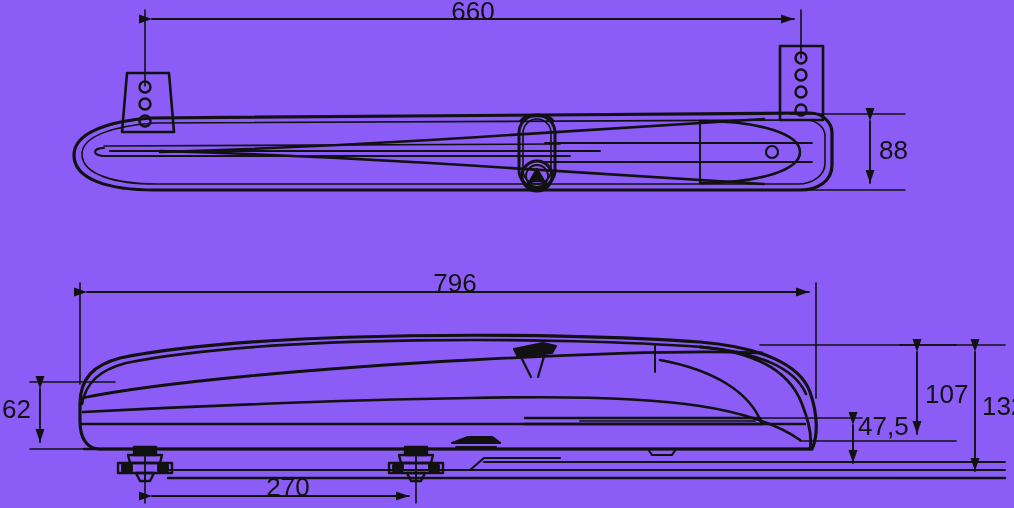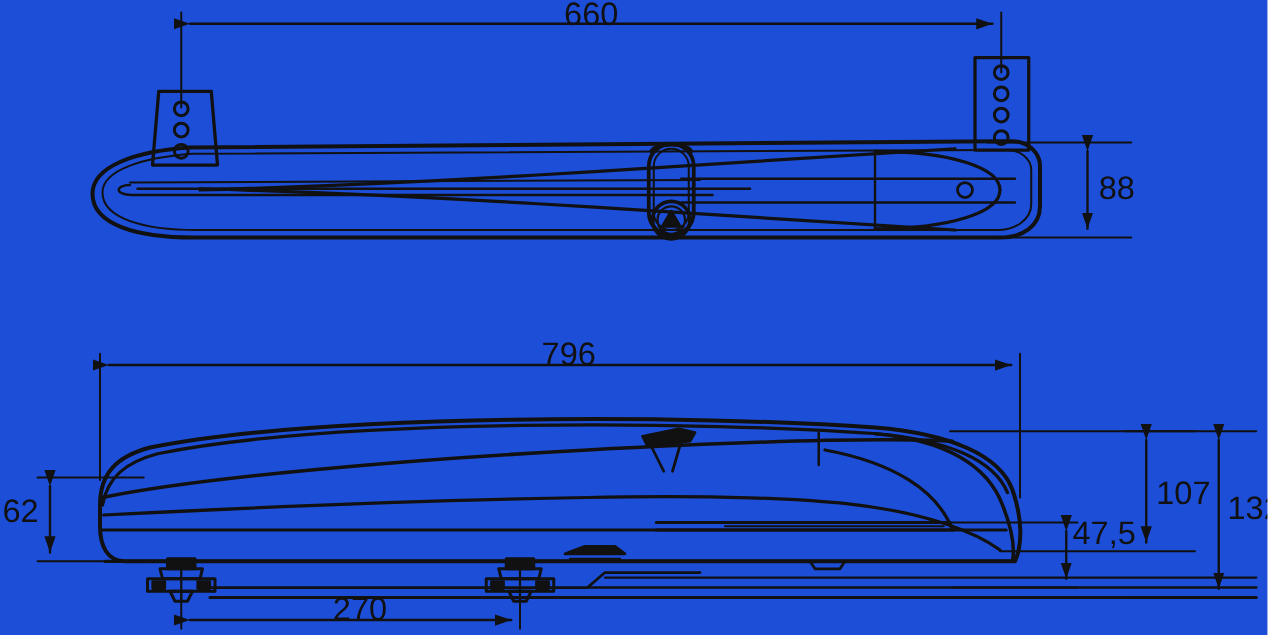--- a/index.html
+++ b/index.html
@@ -8,21 +8,21 @@
     padding: 0;
     background: #ffffff;
   }
   body {
     font-family: "Liberation Sans", sans-serif;
   }
   #stage {
     position: relative;
     width: 1014px;
     height: 508px;
-    background: #1d4ed8;
+    background: #8b5cf6;
     overflow: hidden;
   }
   #stage svg {
     position: absolute;
     left: 0;
     top: 0;
     display: block;
   }
   .dimtext {
     font-family: "Liberation Sans", sans-serif;

